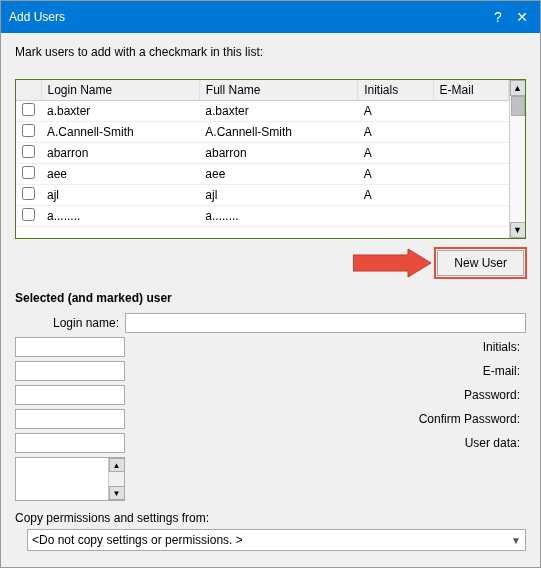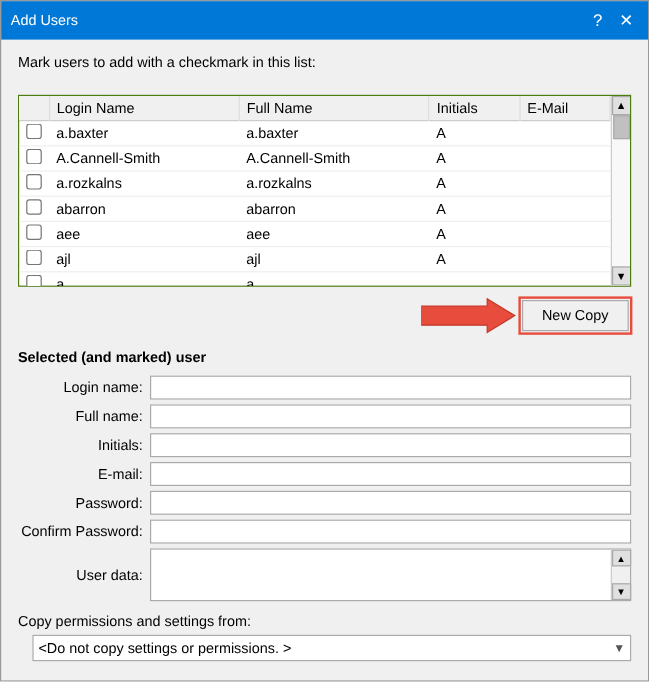--- a/index.html
+++ b/index.html
@@ -328,29 +328,20 @@
       </td>
       <td>A.Cannell-Smith</td>
       <td>A.Cannell-Smith</td>
       <td>A</td>
       <td></td>
     </tr>
               <tr>
       <td class="check-col">
         <input type="checkbox" style="">
       </td>
-      <td>a.rozkalns</td>
-      <td>a.rozkalns</td>
-      <td>A</td>
-      <td></td>
-    </tr>
-              <tr>
-      <td class="check-col">
-        <input type="checkbox" style="">
-      </td>
       <td>abarron</td>
       <td>abarron</td>
       <td>A</td>
       <td></td>
     </tr>
               <tr>
       <td class="check-col">
         <input type="checkbox" style="">
       </td>
       <td>aee</td>
@@ -388,30 +379,29 @@
       </div>
     </div>
 
     <div class="new-user-row">
       <div class="arrow-indicator">
         <svg class="arrow-svg" viewBox="0 0 80 32">
 
           <polygon points="0,8 55,8 55,2 78,16 55,30 55,24 0,24" fill="#e74c3c" stroke="#c0392b" stroke-width="1"></polygon>
         </svg>
       </div>
-      <button class="new-user-btn">New Copy</button>
+      <button class="new-user-btn">New User</button>
     </div>
 
     <div class="section-label">Selected (and marked) user</div>
 
     <div class="form-grid">
       <label class="form-label">Login name:</label>
       <input class="form-input" type="text" value="" style="">
 
-      <label class="form-label">Full name:</label>
       <input class="form-input" type="text" value="" style="">
 
       <label class="form-label">Initials:</label>
       <input class="form-input" type="text" value="" style="">
 
       <label class="form-label">E-mail:</label>
       <input class="form-input" type="text" value="" style="">
 
       <label class="form-label">Password:</label>
       <input class="form-input" type="password" value="" style="">

